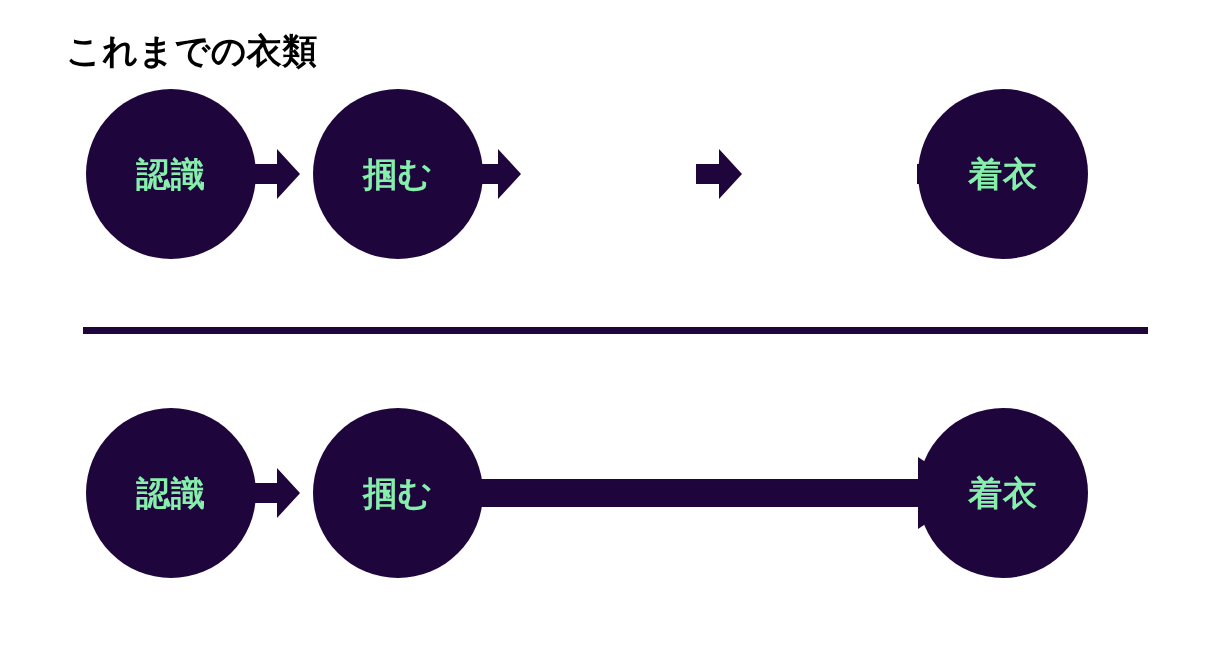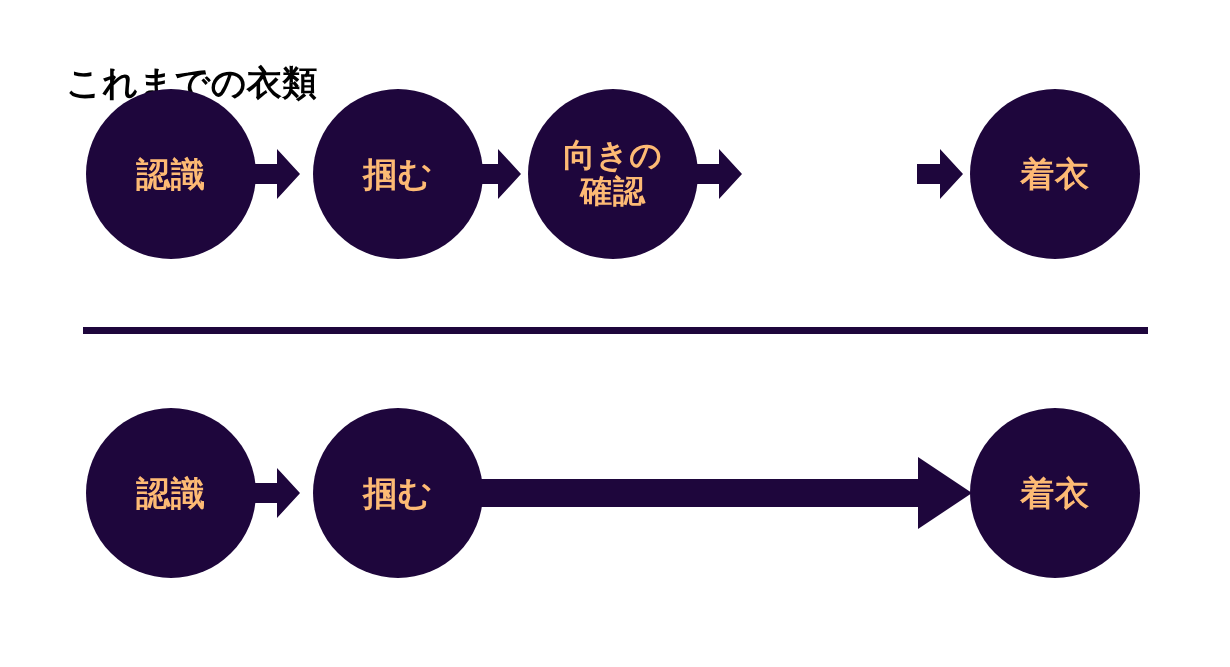--- a/index.html
+++ b/index.html
@@ -23,21 +23,20 @@
   }
 
   
   .section-heading {
     position: absolute;
     color: #000000;
     font-weight: 700;
     letter-spacing: 0.01em;
     white-space: nowrap;
     line-height: 1;
-    margin-top: 32px;
   }
   #heading-legacy {
     left: 66px;
     top: 33px;
     font-size: 35px;
   }
   #heading-honesties {
     left: 66px;
     top: 355px;
     font-size: 33px;
@@ -76,34 +75,34 @@
     justify-content: center;
     text-align: center;
     box-sizing: border-box;
   }
   .node-label {
     font-size: 34px;
     font-weight: 700;
     line-height: 1.08;
     letter-spacing: 0.02em;
     white-space: pre-line;
-    color: #fdba74;
+    color: #86efac;
     text-align: center;
   }
   .node.two-line .node-label {
     font-size: 32px;
     line-height: 1.12;
   }
 
   
   .pos-1 { left: 86px;  }
   .pos-2 { left: 313px; }
   .pos-3 { left: 528px; }
   .pos-4 { left: 749px; }
-  .pos-5 { left: 970px; }
+  .pos-5 { left: 918px; }
 
   
   .arrow-short {
     position: absolute;
     top: 60px;           
     width: 46px;
     height: 50px;
     color: #1e063c;
   }
   .arrow-short svg { display: block; width: 46px; height: 50px; }
@@ -146,24 +145,20 @@
     <div class="node pos-2">
       <span class="node-label">掴む</span>
     </div>
 
     <div class="arrow-short ar-2">
       <svg viewBox="0 0 46 50" aria-hidden="true">
         <polygon points="0,15 23,15 23,0 46,25 23,50 23,35 0,35" fill="currentColor"></polygon>
       </svg>
     </div>
 
-    <div class="node pos-3 two-line">
-      <span class="node-label">向きの
-確認</span>
-    </div>
 
     <div class="arrow-short ar-3">
       <svg viewBox="0 0 46 50" aria-hidden="true">
         <polygon points="0,15 23,15 23,0 46,25 23,50 23,35 0,35" fill="currentColor"></polygon>
       </svg>
     </div>
 
 
     <div class="arrow-short ar-4">
       <svg viewBox="0 0 46 50" aria-hidden="true">

